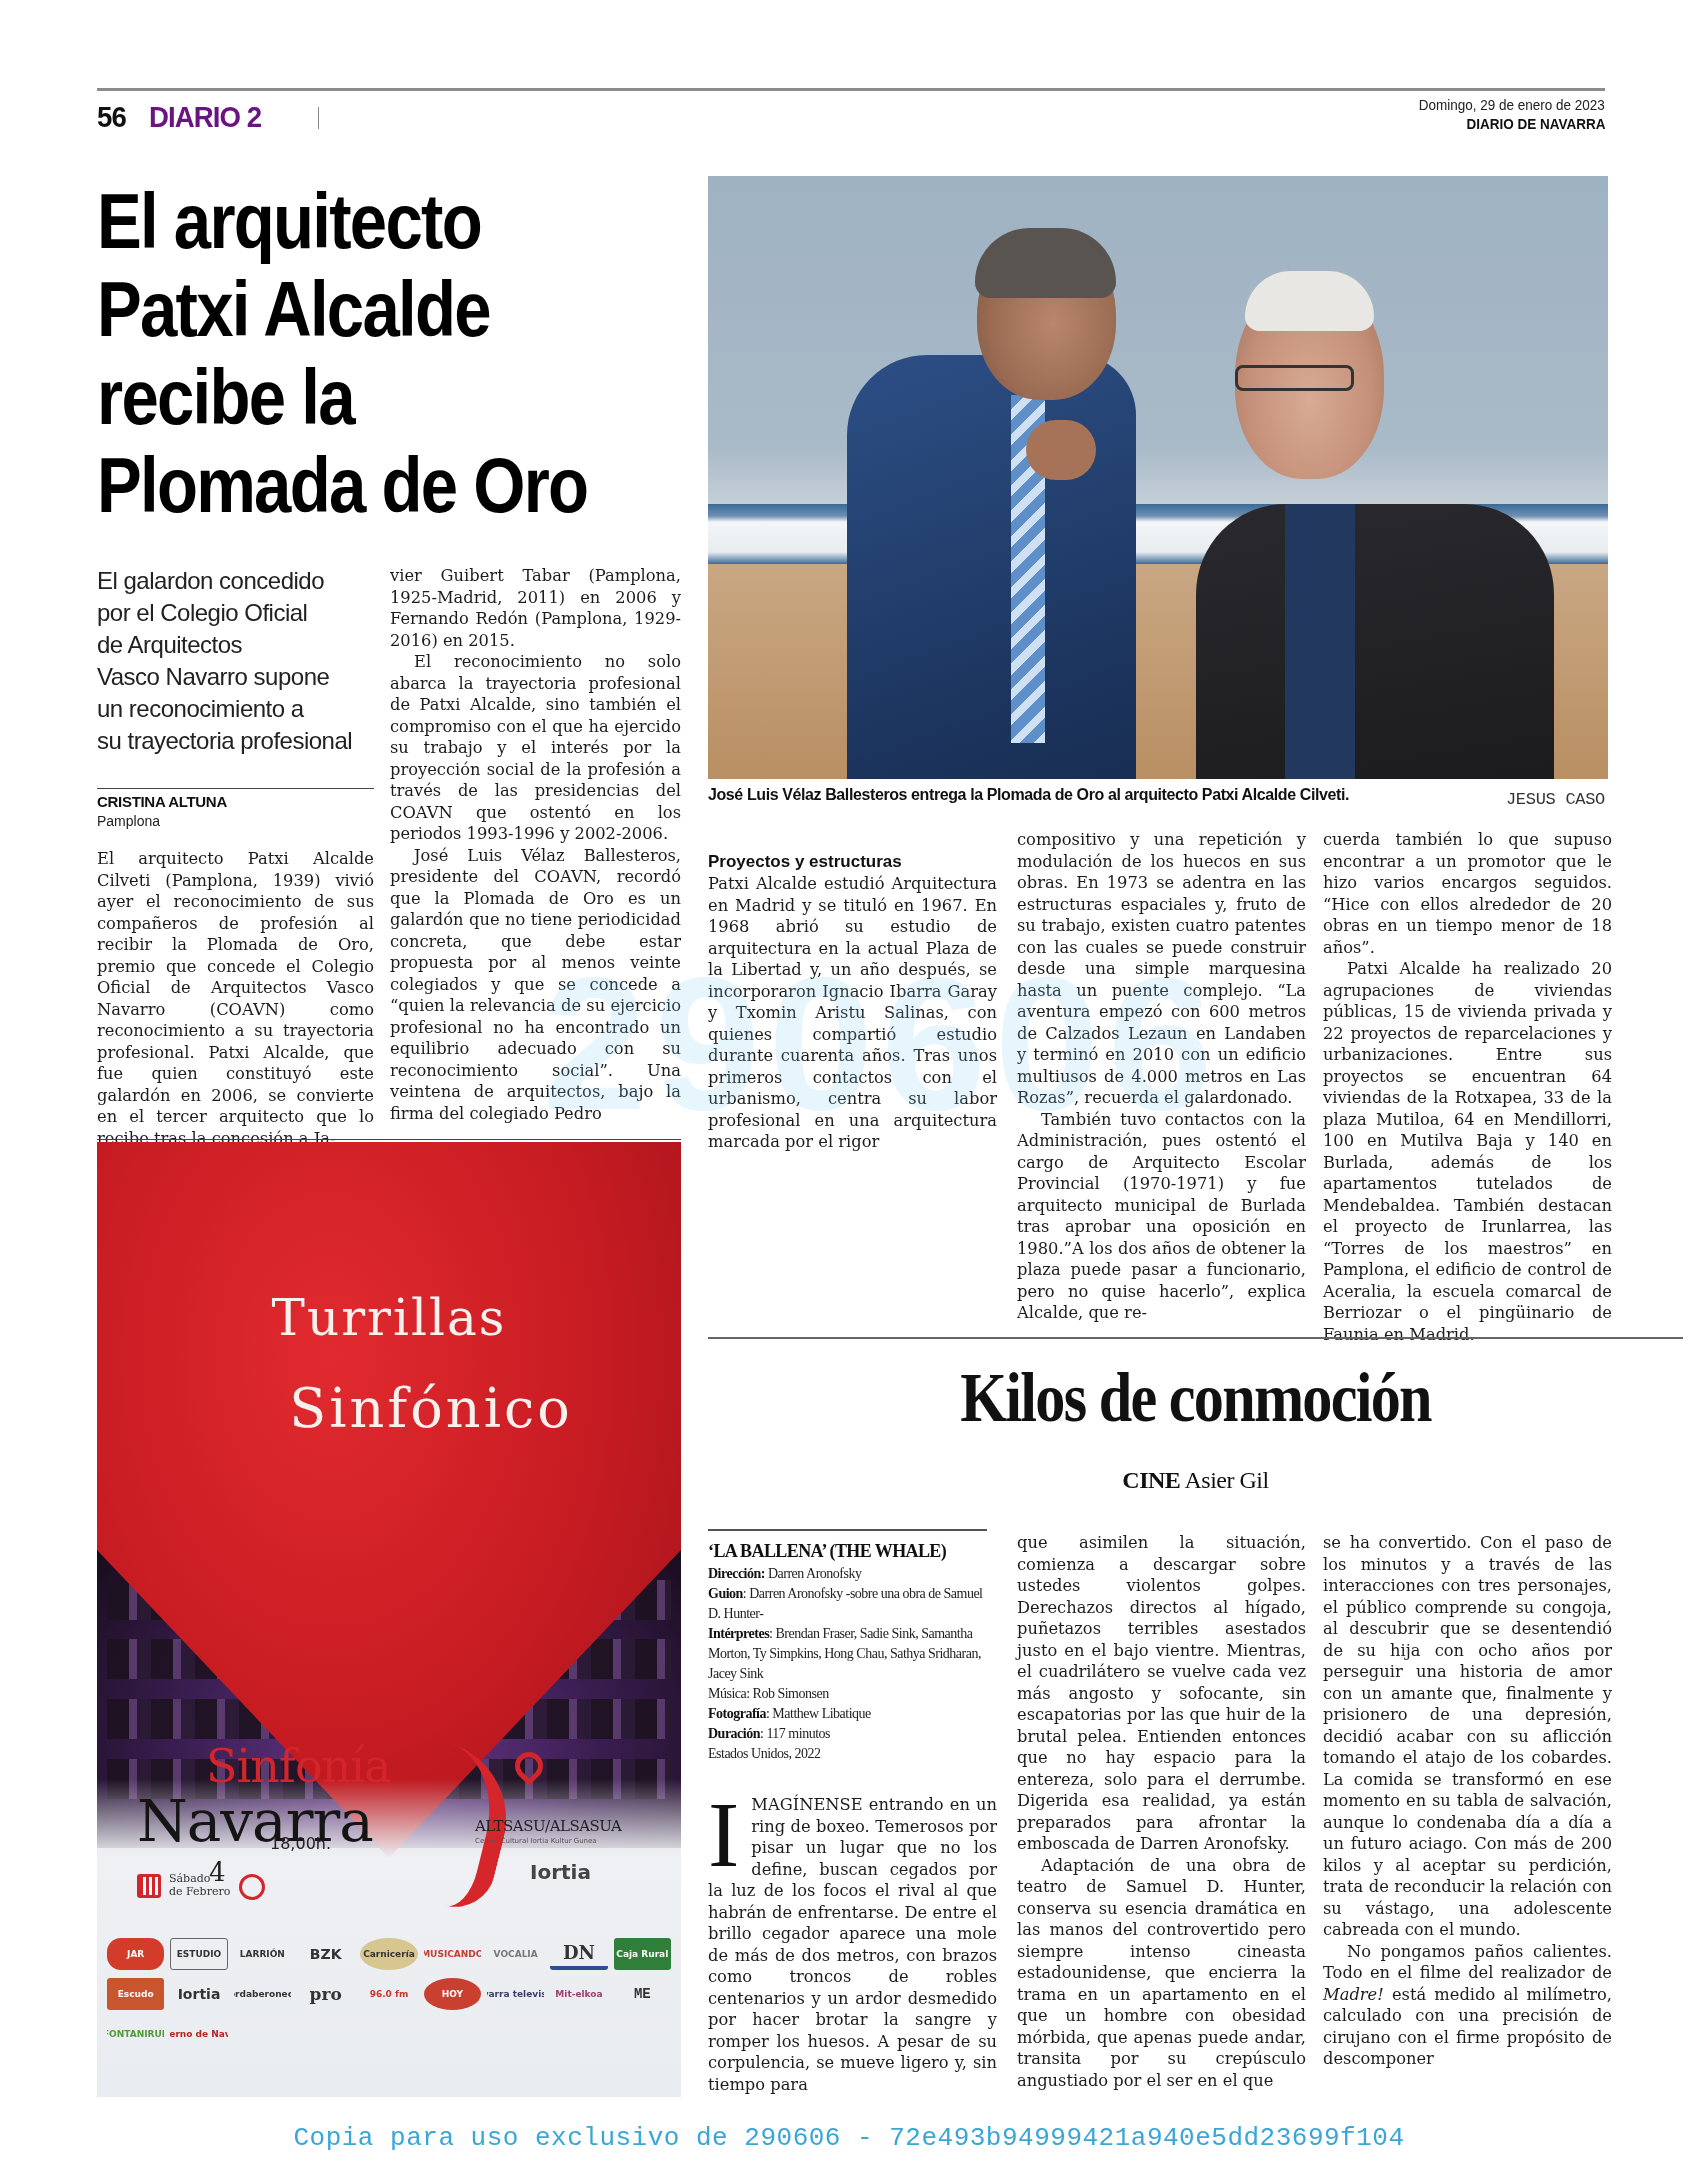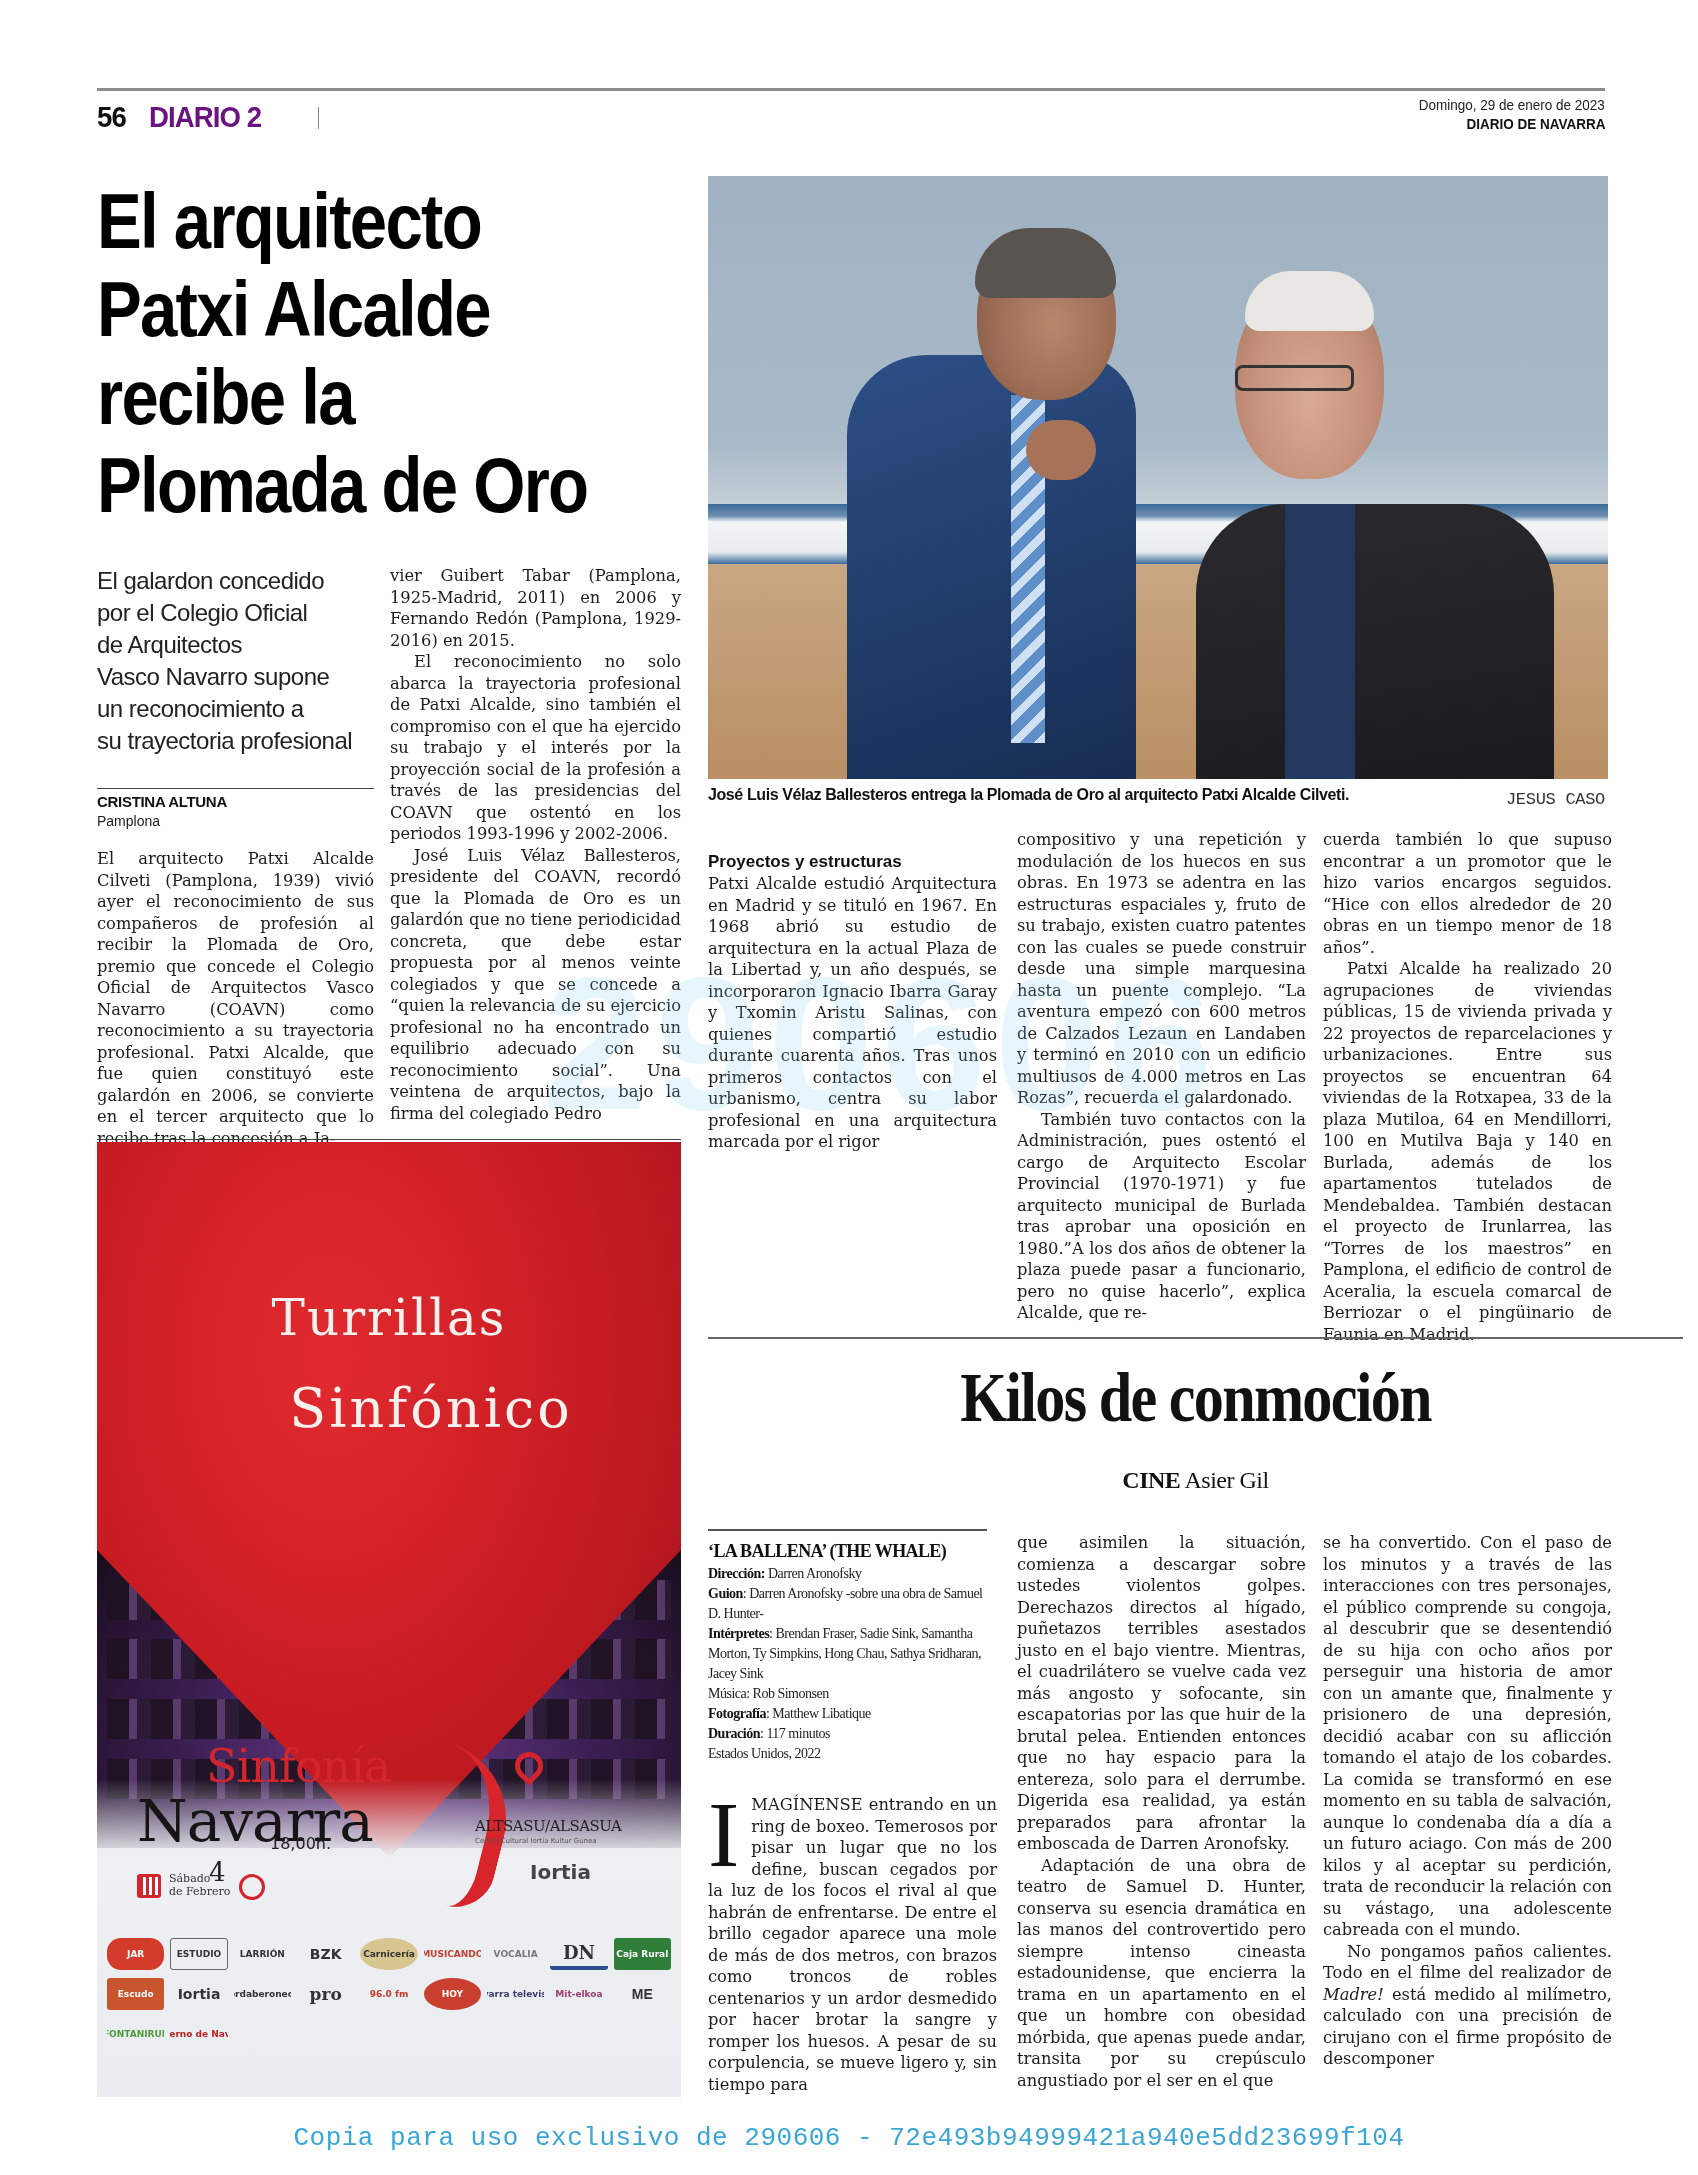--- a/index.html
+++ b/index.html
@@ -234,20 +234,20 @@
     <div class="logo" style="font-family:'DejaVu Serif',serif;font-size:18px;border-bottom:4px solid #2d4f8e">DN</div>
     <div class="logo" style="background:#2f7f3a;color:#fff">Caja Rural</div>
     <div class="logo" style="background:#c9552f;color:#fff">Escudo</div>
     <div class="logo" style="font-size:14px">Iortia</div>
     <div class="logo">bordaberonecal</div>
     <div class="logo" style="font-family:'DejaVu Serif',serif;font-size:17px">pro</div>
     <div class="logo" style="color:#c43a2a">96.0 fm</div>
     <div class="logo" style="background:#c94030;color:#fff;border-radius:50%">HOY</div>
     <div class="logo" style="color:#3c3c6c">Navarra televisión</div>
     <div class="logo" style="color:#9a3f70">Mit-elkoa</div>
-    <div class="logo" style="font-family:Liberation Sans, sans-serif;font-size:14px">ME</div>
+    <div class="logo" style="font-family:Liberation Mono, monospace;font-size:14px">ME</div>
     <div class="logo" style="color:#4f9a3a">FONTANIRUP</div>
     <div class="logo" style="color:#b22">Gobierno de Navarra</div>
   </div>
 </div>
 
 <div class="abs footer">Copia para uso exclusivo de 290606 - 72e493b94999421a940e5dd23699f104</div>
 
 
 </body></html>

